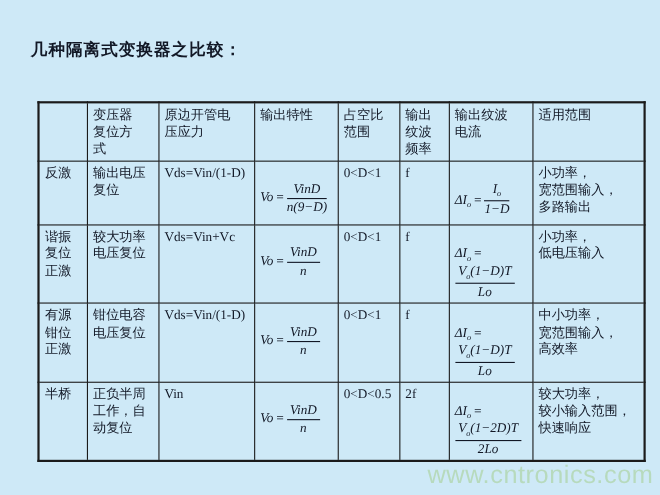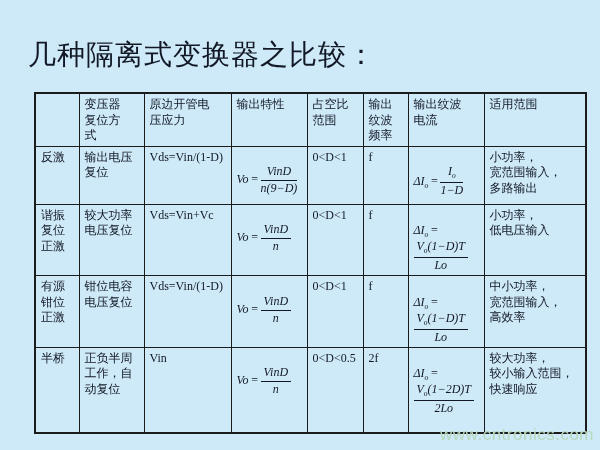--- a/index.html
+++ b/index.html
@@ -14,22 +14,22 @@
     width: 600px; height: 450px;
     background: var(--background);
     position: relative;
     overflow: hidden;
     font-family: "Liberation Serif", "DejaVu Serif", serif;
     color: var(--text);
   }
   .title {
     position: absolute;
     left: 28px; top: 36px;
-    font-size: 28px;
-    font-weight: 400;
+    font-size: 15px;
+    font-weight: 700;
     letter-spacing: 1px;
     margin: 0;
   }
   table.cmp {
     position: absolute;
     left: 34px; top: 92px;
     width: 551px;
     border-collapse: collapse;
     table-layout: fixed;
     border: 2px solid var(--border);
@@ -42,21 +42,21 @@
     text-align: left;
     vertical-align: top;
     white-space: pre-line;
     line-height: 1.3;
     overflow: hidden;
   }
   .cmp thead tr { height: 50px; }
   .cmp tbody tr:nth-child(1) { height: 58px; margin-left: 32px; }
   .cmp tbody tr:nth-child(2) { height: 68px; }
   .cmp tbody tr:nth-child(3) { height: 68px; margin-left: 44px; }
-  .cmp tbody tr:nth-child(4) { height: 86px; }
+  .cmp tbody tr:nth-child(4) { height: 72px; }
 
   col.c0 { width: 44px; }
   col.c1 { width: 65px; }
   col.c2 { width: 87px; }
   col.c3 { width: 76px; }
   col.c4 { width: 56px; }
   col.c5 { width: 45px; }
   col.c6 { width: 76px; }
   col.c7 { width: 102px; }
 
@@ -82,21 +82,21 @@
     border-bottom: 1px solid var(--text);
     padding: 0 3px 1px;
     font-family: Liberation Serif, serif;
   }
   .frac .den { display: block; padding-top: 1px; }
   sub { font-size: 0.62em; }
   .watermark {
     position: absolute;
     right: 6px; bottom: 5px;
     font-family: "Liberation Sans", "DejaVu Sans", sans-serif;
-    font-size: 17px;
+    font-size: 23px;
     letter-spacing: 0.5px;
     color: var(--watermark);
   }
 </style>
 </head>
 <body>
 
 <h1 class="title">几种隔离式变换器之比较：</h1>
 
 <table class="cmp">

